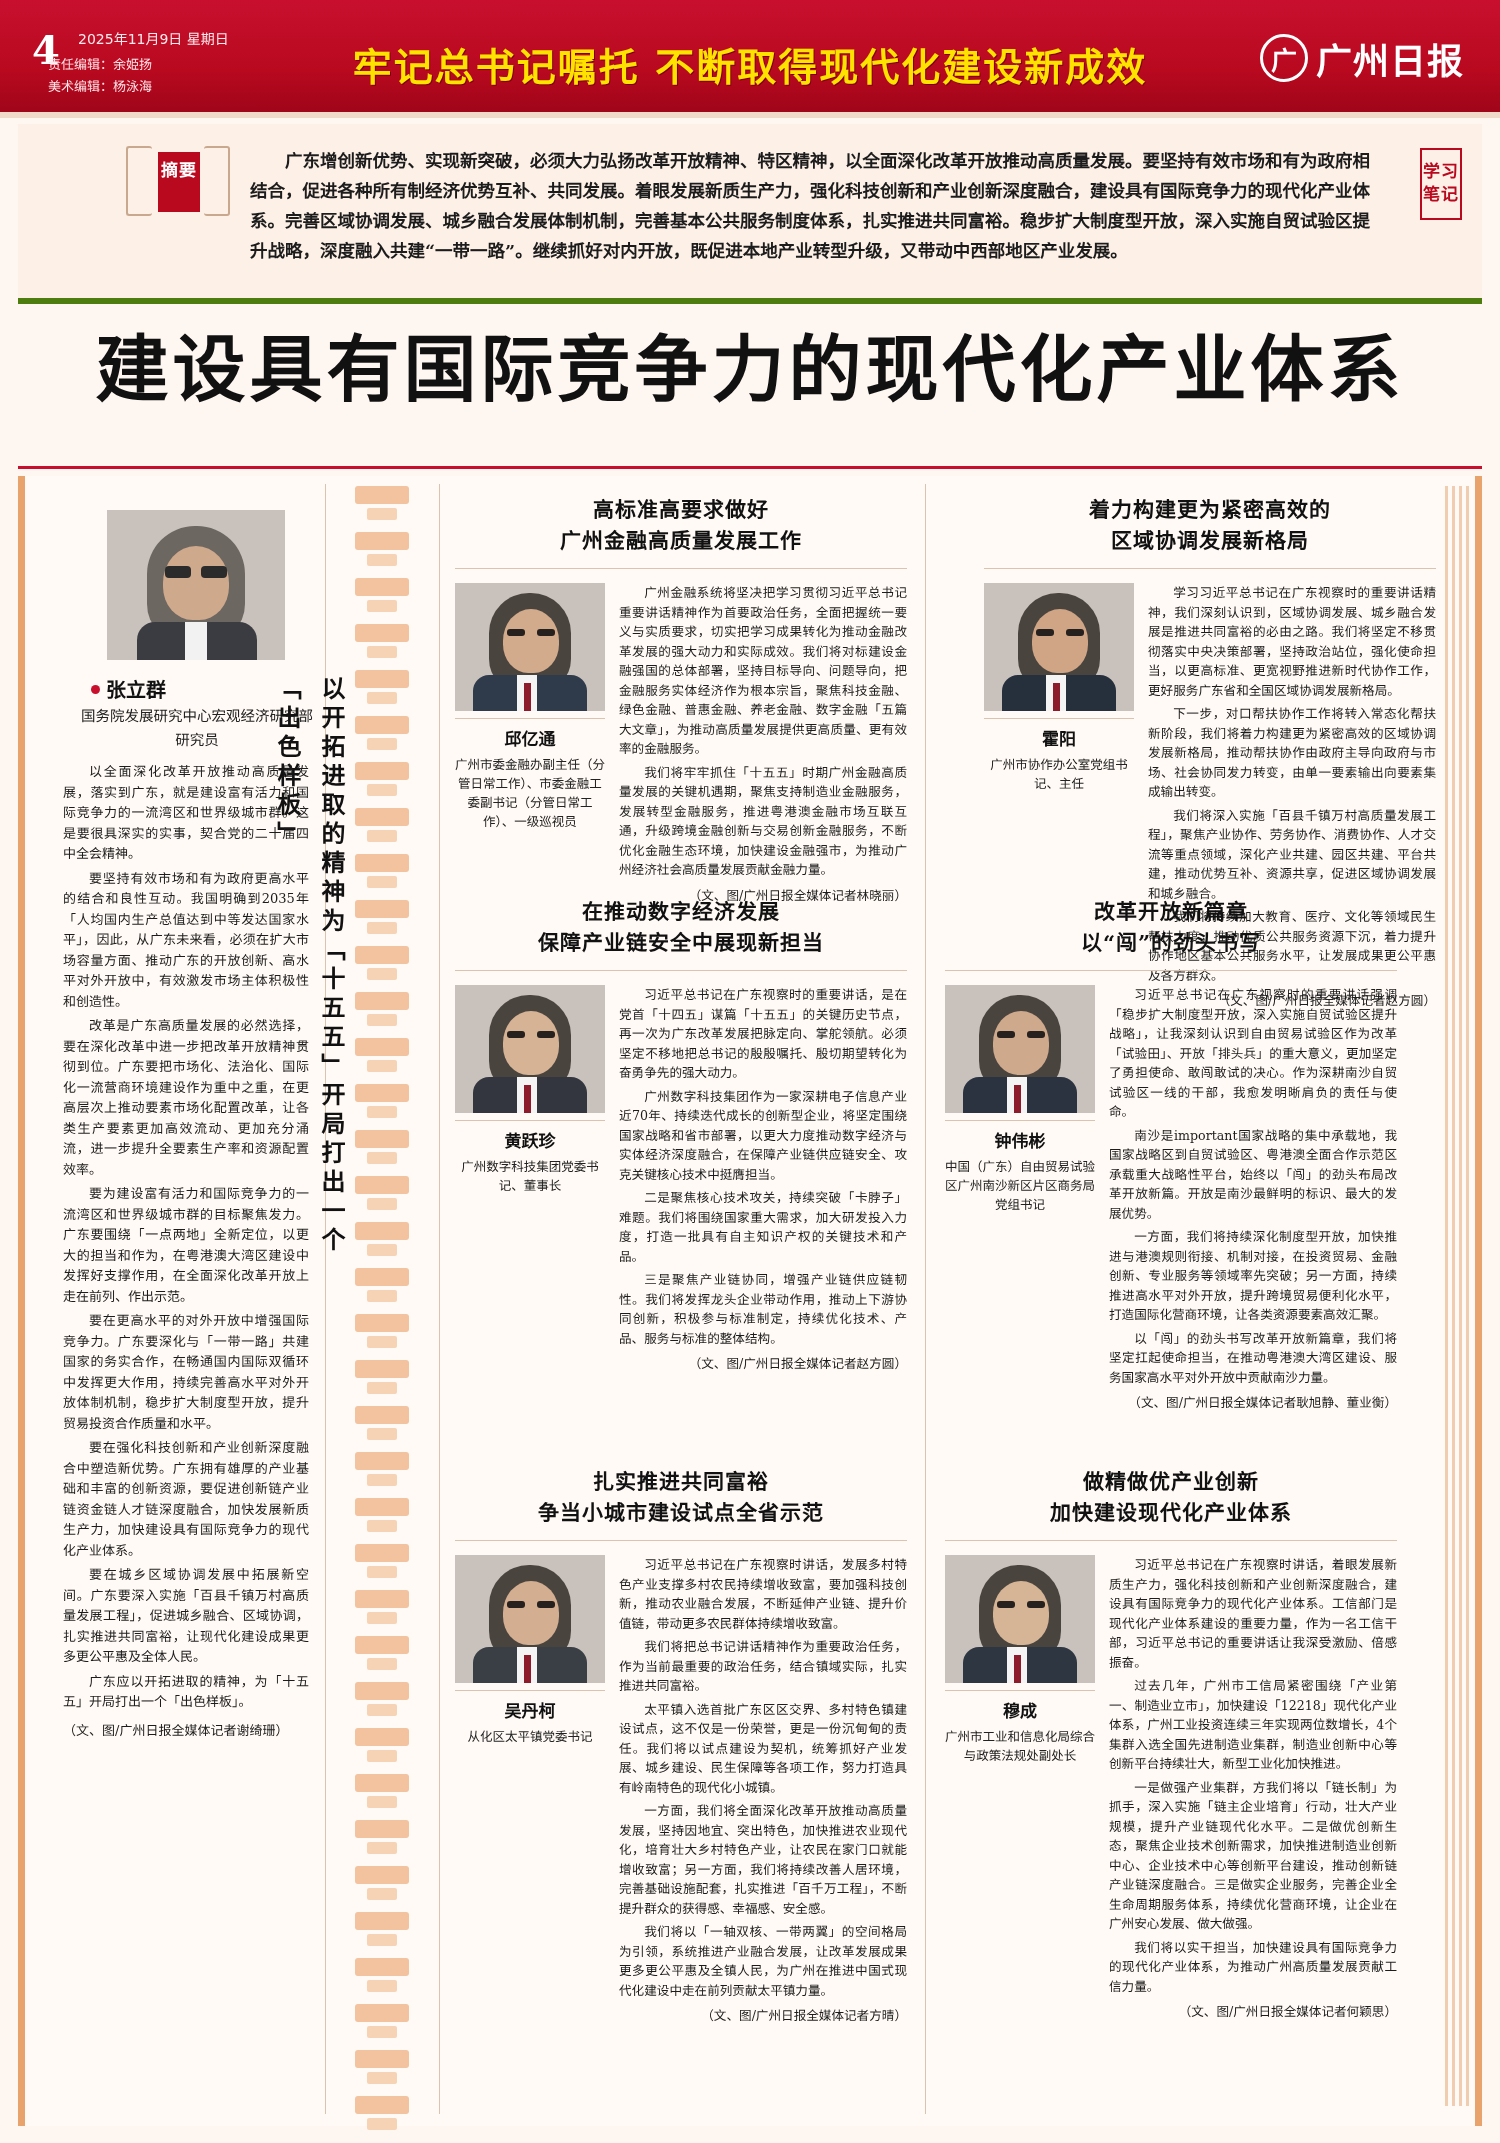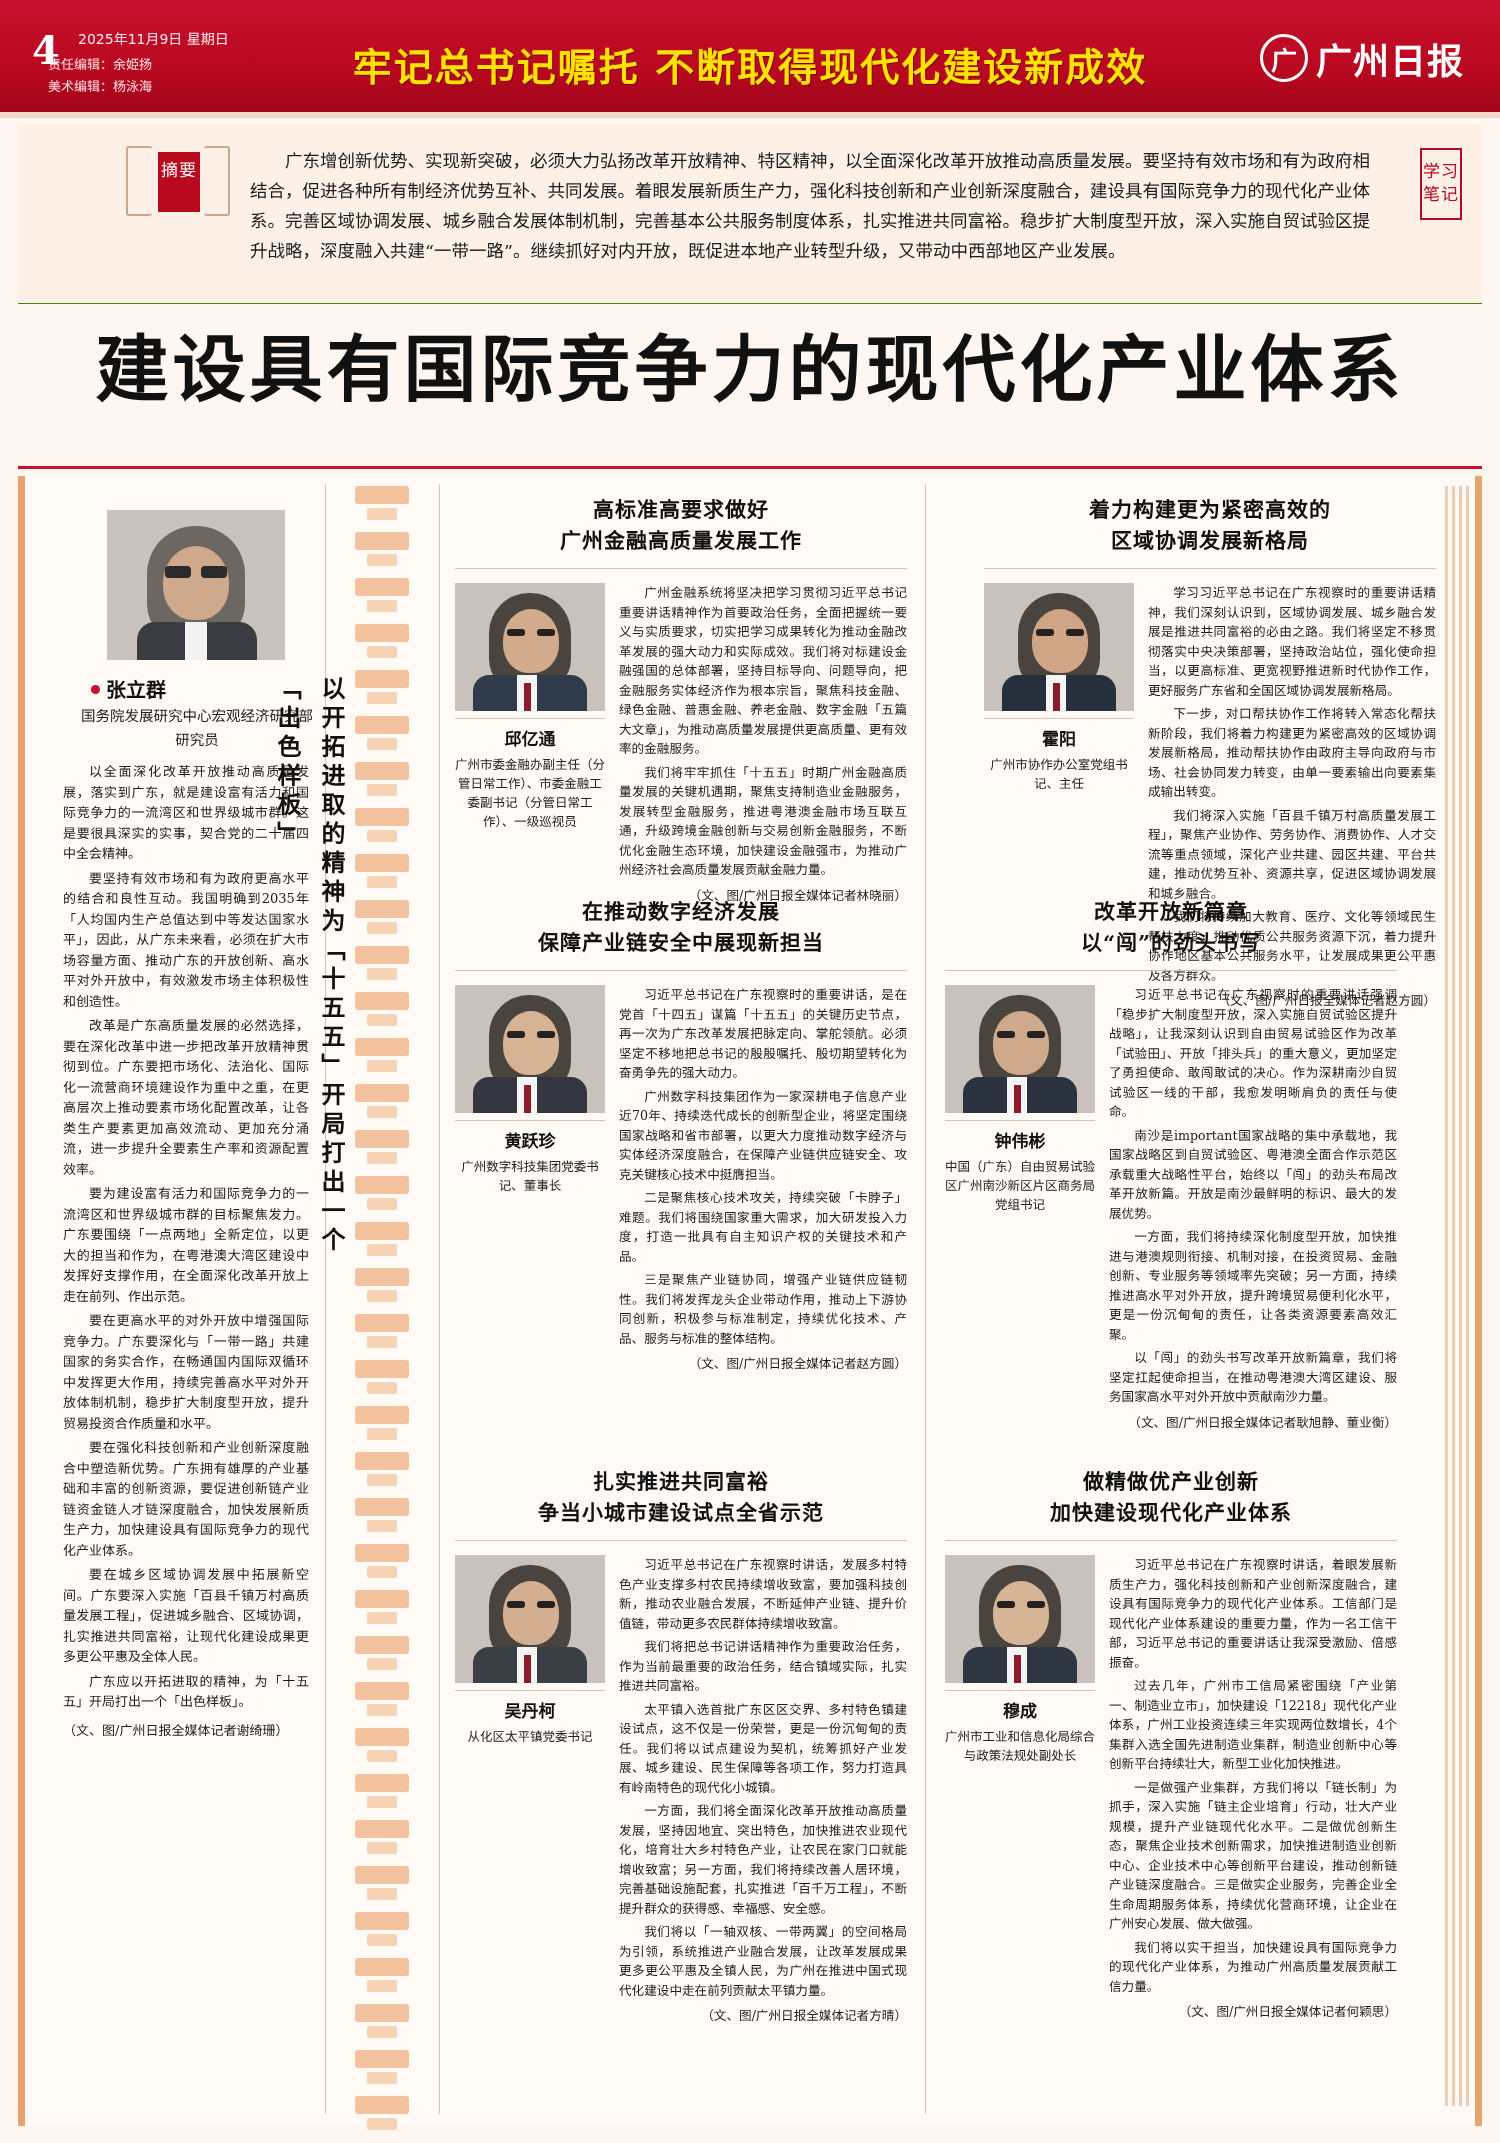--- a/index.html
+++ b/index.html
@@ -59,21 +59,22 @@
   }
   .masthead-bottom-rule {
     position:absolute; left:0; top:112px; width:1500px; height:6px;
     background:#f0d9c8;
   }
 
   
   .abstract-wrap {
     position:absolute; left:18px; top:124px; width:1464px; height:180px;
     background:#fdf0e7;
-    border-bottom:1px solid #4d7c0f;
+    border-bottom:6px solid #4d7c0f;
+    font-weight:bold;
   }
   .abstract-badge {
     position:absolute; left:140px; top:28px; width:42px; height:60px;
     background:#b8091f; color:#fff;
     font-size:17px; line-height:20px; text-align:center;
     padding-top:8px; letter-spacing:1px;
     font-family:"DejaVu Serif","Liberation Serif",serif;
   }
   .abstract-ornament-l, .abstract-ornament-r {
     position:absolute; width:26px; height:70px;
@@ -464,21 +465,21 @@
             <div class="face" style="left:62px;top:92px;width:20px;height:38px;background:#f4f4f4;border-radius:0;"></div>
             <div class="face" style="left:69px;top:100px;width:7px;height:30px;background:#8c1c2b;border-radius:0;"></div>
           </div>
           <div class="portrait-rule"></div>
           <div class="p-name">钟伟彬</div>
           <div class="p-role">中国（广东）自由贸易试验区广州南沙新区片区商务局党组书记</div>
         </div>
         <div class="cell-text">
           <p>习近平总书记在广东视察时的重要讲话强调「稳步扩大制度型开放，深入实施自贸试验区提升战略」，让我深刻认识到自由贸易试验区作为改革「试验田」、开放「排头兵」的重大意义，更加坚定了勇担使命、敢闯敢试的决心。作为深耕南沙自贸试验区一线的干部，我愈发明晰肩负的责任与使命。</p>
           <p>南沙是important国家战略的集中承载地，我国家战略区到自贸试验区、粤港澳全面合作示范区承载重大战略性平台，始终以「闯」的劲头布局改革开放新篇。开放是南沙最鲜明的标识、最大的发展优势。</p>
-          <p>一方面，我们将持续深化制度型开放，加快推进与港澳规则衔接、机制对接，在投资贸易、金融创新、专业服务等领域率先突破；另一方面，持续推进高水平对外开放，提升跨境贸易便利化水平，更是一份沉甸甸的责任，让各类资源要素高效汇聚。</p>
+          <p>一方面，我们将持续深化制度型开放，加快推进与港澳规则衔接、机制对接，在投资贸易、金融创新、专业服务等领域率先突破；另一方面，持续推进高水平对外开放，提升跨境贸易便利化水平，打造国际化营商环境，让各类资源要素高效汇聚。</p>
           <p>以「闯」的劲头书写改革开放新篇章，我们将坚定扛起使命担当，在推动粤港澳大湾区建设、服务国家高水平对外开放中贡献南沙力量。</p>
           <div class="cell-credit">（文、图/广州日报全媒体记者耿旭静、董业衡）</div>
         </div>
       </div>
     </div>
   <div class="cell" id="cell-4" style="left:430px;top:990px;width:452px;">
       <div class="cell-title">
         <div>扎实推进共同富裕</div>
         <div>争当小城市建设试点全省示范</div>
       </div>

